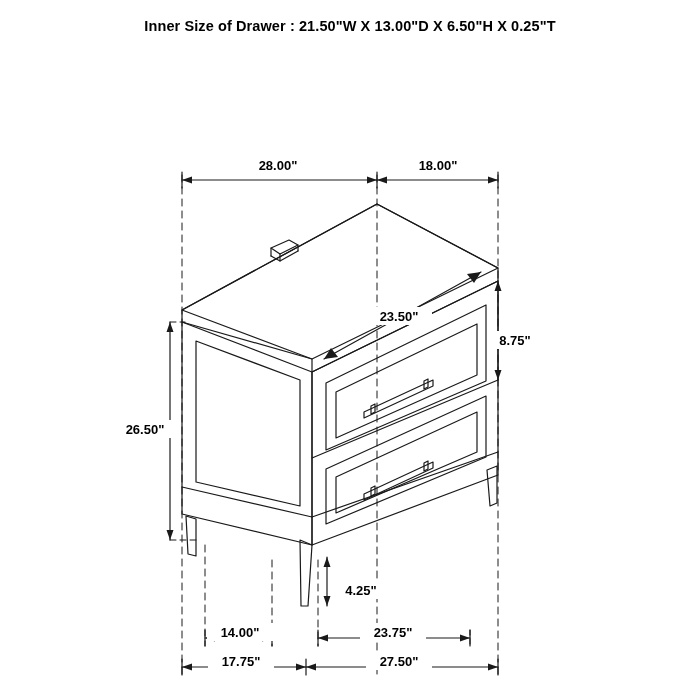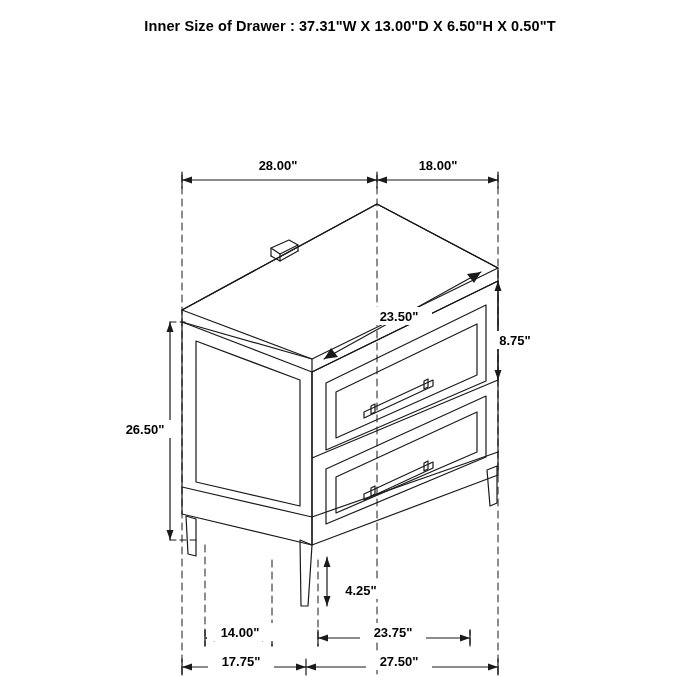--- a/index.html
+++ b/index.html
@@ -39,21 +39,21 @@
     font-size: 13px;
     font-weight: bold;
     fill: #000000;
   }
 </style>
 </head>
 <body>
 
 <div id="page">
 
-  <div id="title">Inner Size of Drawer : 37.31"W X 13.00"D X 6.50"H X 0.50"T</div>
+  <div id="title">Inner Size of Drawer : 21.50"W X 13.00"D X 6.50"H X 0.25"T</div>
 
   <svg id="drawing" width="700" height="700" viewBox="0 0 700 700">
 
     <g fill="none" stroke="#1a1a1a" stroke-width="1.2" stroke-linejoin="round" stroke-linecap="round">
 
       <g stroke-dasharray="7,5" stroke-width="1">
 
         <line x1="182" y1="175" x2="182" y2="676"></line>
 
         <line x1="377" y1="175" x2="377" y2="676"></line>

